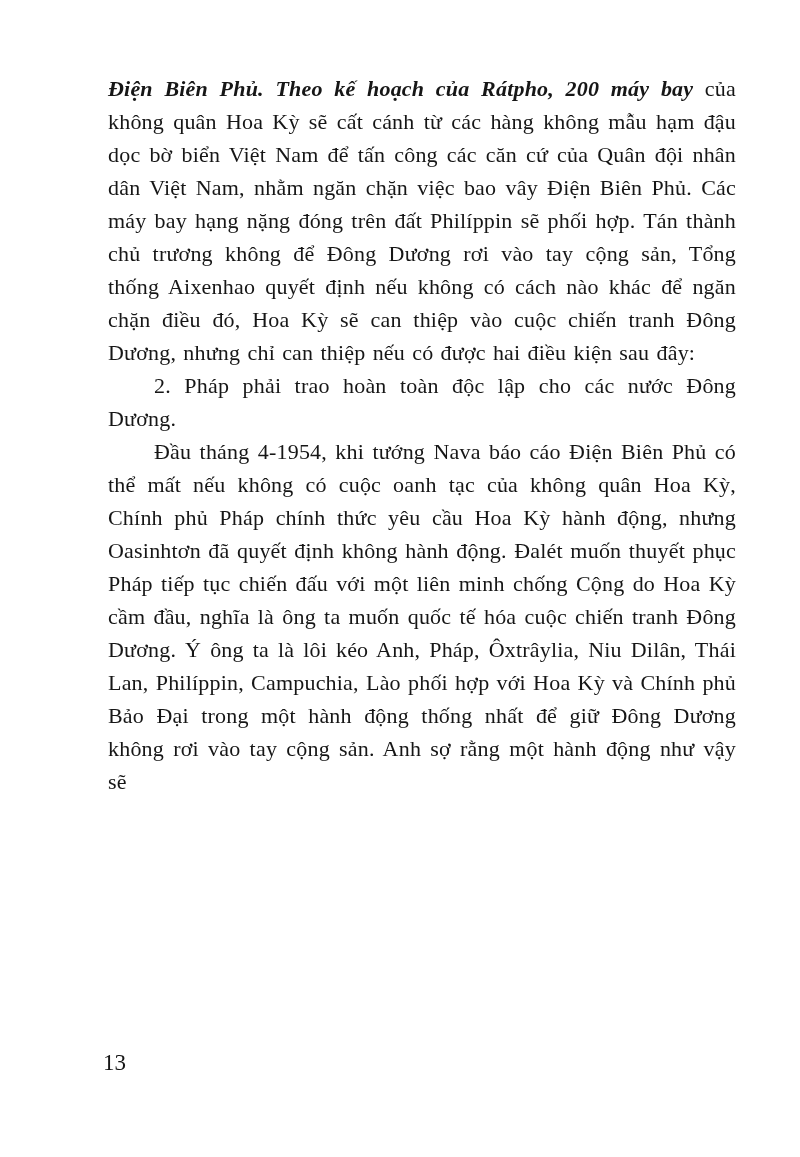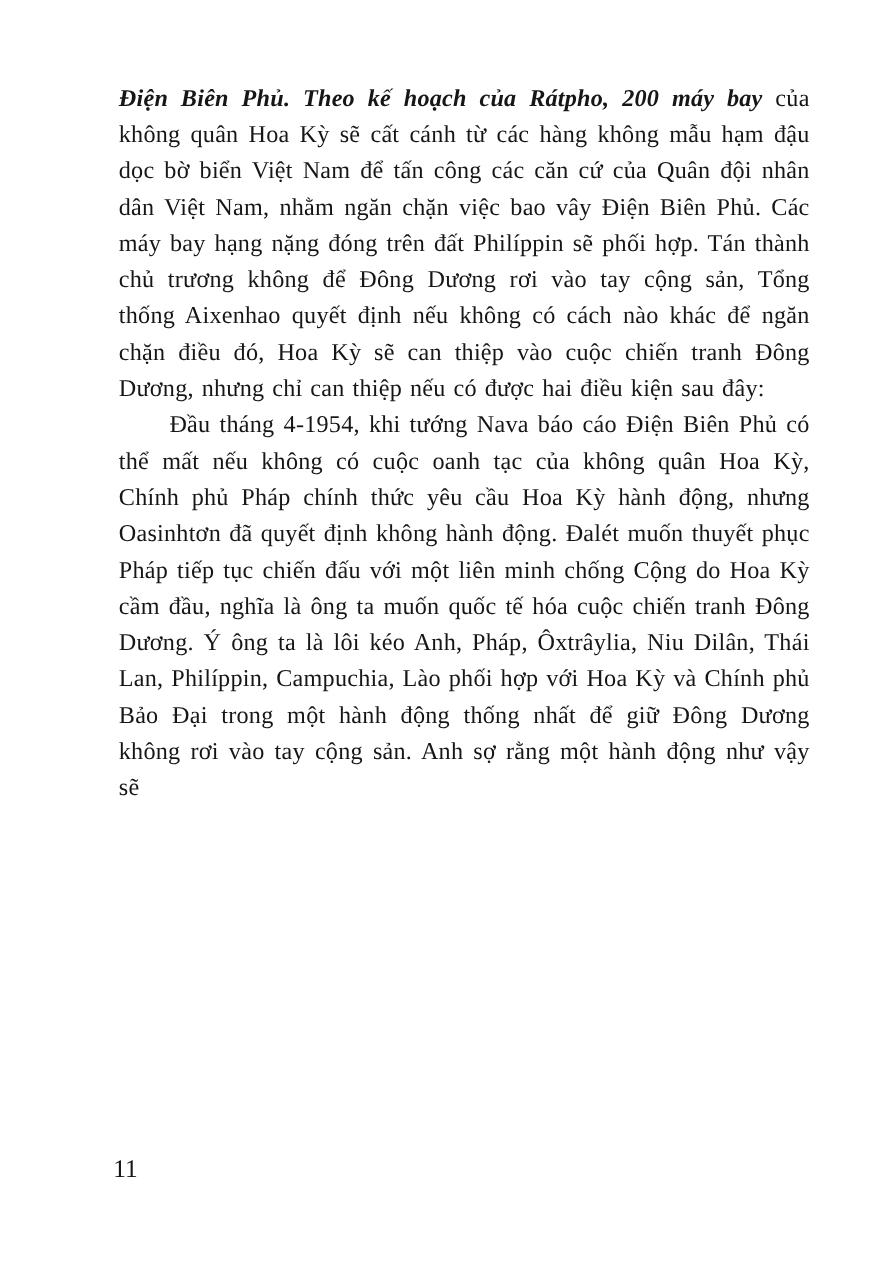--- a/index.html
+++ b/index.html
@@ -50,16 +50,17 @@
     font-size: 23px;
     color: #161616;
   }
 </style>
 </head>
 <body>
 
 <div class="page">
   <div class="text-block" id="text-block">
       <p><span class="seg-italic">Điện Biên Phủ. Theo kế hoạch của Rátpho, 200 máy bay </span><span>của không quân Hoa Kỳ sẽ cất cánh từ các hàng không mẫu hạm đậu dọc bờ biển Việt Nam để tấn công các căn cứ của Quân đội nhân dân Việt Nam, nhằm ngăn chặn việc bao vây Điện Biên Phủ. Các máy bay hạng nặng đóng trên đất Philíppin sẽ phối hợp. Tán thành chủ trương không để Đông Dương rơi vào tay cộng sản, Tổng thống Aixenhao quyết định nếu không có cách nào khác để ngăn chặn điều đó, Hoa Kỳ sẽ can thiệp vào cuộc chiến tranh Đông Dương, nhưng chỉ can thiệp nếu có được hai điều kiện sau đây:</span></p>
+      <p class="indented"><span>2. Pháp phải trao hoàn toàn độc lập cho các nước Đông Dương.</span></p>
       <p class="indented"><span>Đầu tháng 4-1954, khi tướng Nava báo cáo Điện Biên Phủ có thể mất nếu không có cuộc oanh tạc của không quân Hoa Kỳ, Chính phủ Pháp chính thức yêu cầu Hoa Kỳ hành động, nhưng Oasinhtơn đã quyết định không hành động. Đalét muốn thuyết phục Pháp tiếp tục chiến đấu với một liên minh chống Cộng do Hoa Kỳ cầm đầu, nghĩa là ông ta muốn quốc tế hóa cuộc chiến tranh Đông Dương. Ý ông ta là lôi kéo Anh, Pháp, Ôxtrâylia, Niu Dilân, Thái Lan, Philíppin, Campuchia, Lào phối hợp với Hoa Kỳ và Chính phủ Bảo Đại trong một hành động thống nhất để giữ Đông Dương không rơi vào tay cộng sản. Anh sợ rằng một hành động như vậy sẽ</span></p>
     </div>
-  <div class="page-number">11</div>
+  <div class="page-number">13</div>
 </div>
 
 </body></html>

